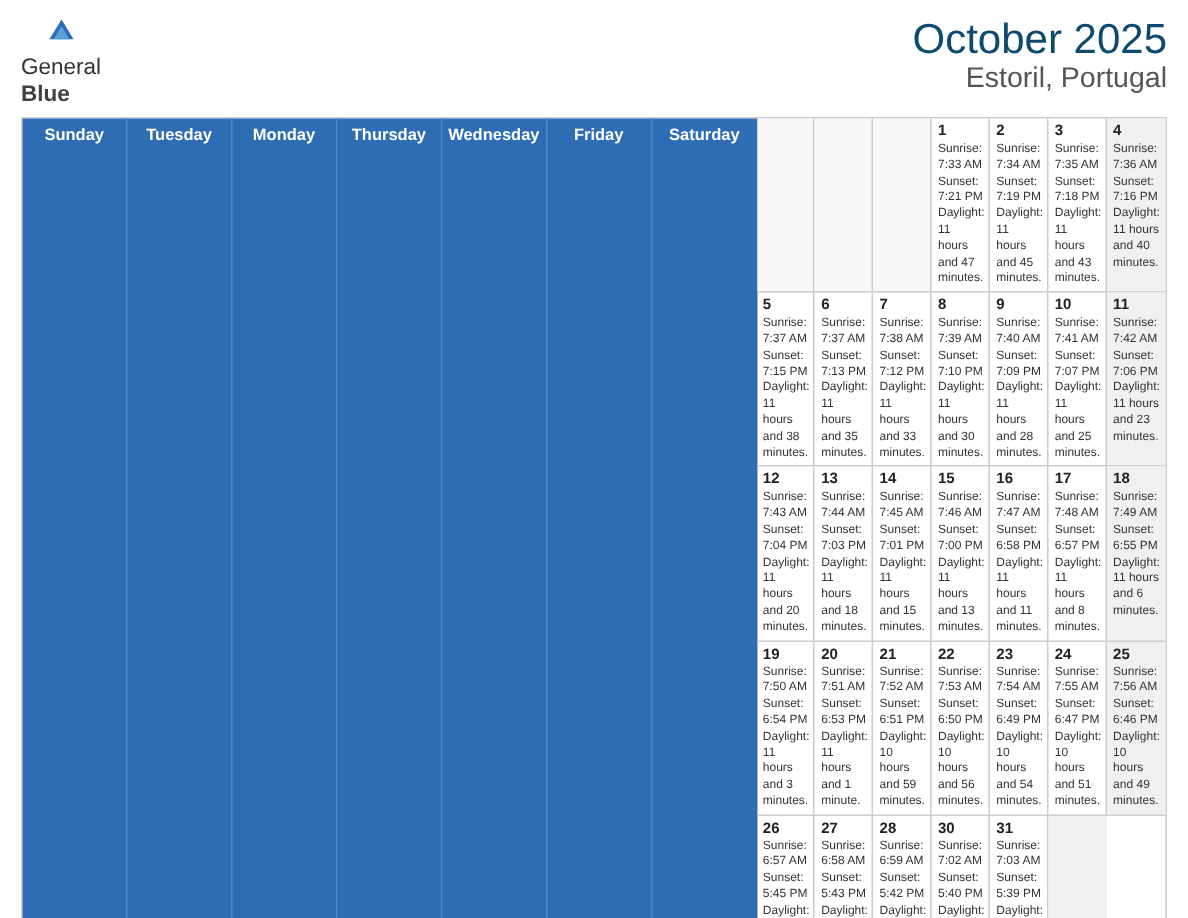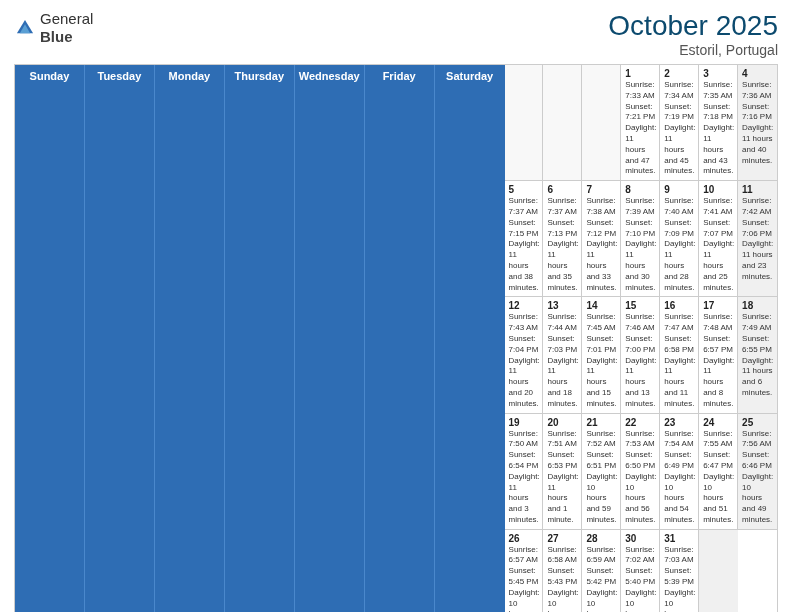--- a/index.html
+++ b/index.html
@@ -20,20 +20,21 @@
     .header {
       display: flex;
       justify-content: space-between;
       align-items: flex-start;
       margin-bottom: 6px;
     }
     .logo {
       display: flex;
       align-items: center;
       gap: 4px;
+      flex-direction: column;
     }
     .logo-text-general {
       font-size: 15px;
       color: #333;
       font-weight: 400;
     }
     .logo-text-blue {
       font-size: 15px;
       color: #404040;
       font-weight: 700;
@@ -45,21 +46,21 @@
     .title-block {
       text-align: right;
     }
     .month-year {
       font-size: 28px;
       color: #0c4a6e;
       font-weight: 300;
       text-align: center;
     }
     .location {
-      font-size: 14px;
+      font-size: 19px;
       color: #555;
     }
     .calendar {
       flex: 1;
       display: flex;
       flex-direction: row;
       border: 1px solid #ccc;
     }
     .day-headers {
       display: grid;

